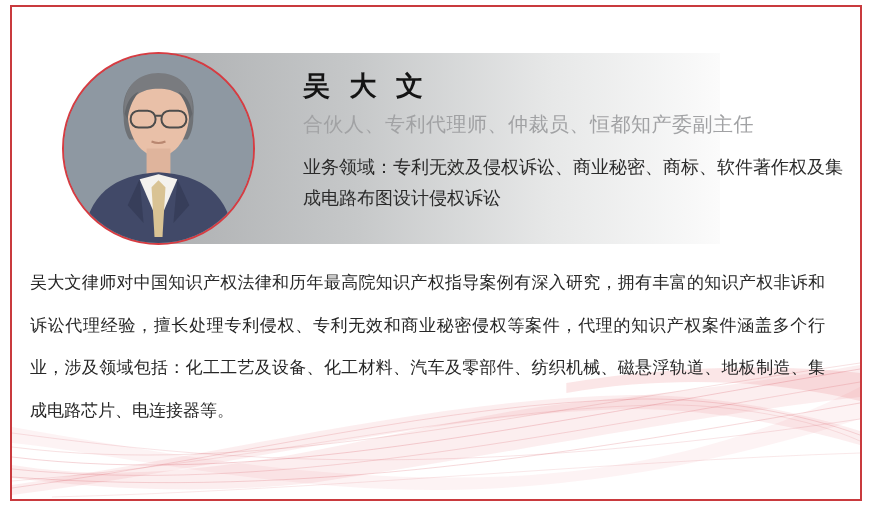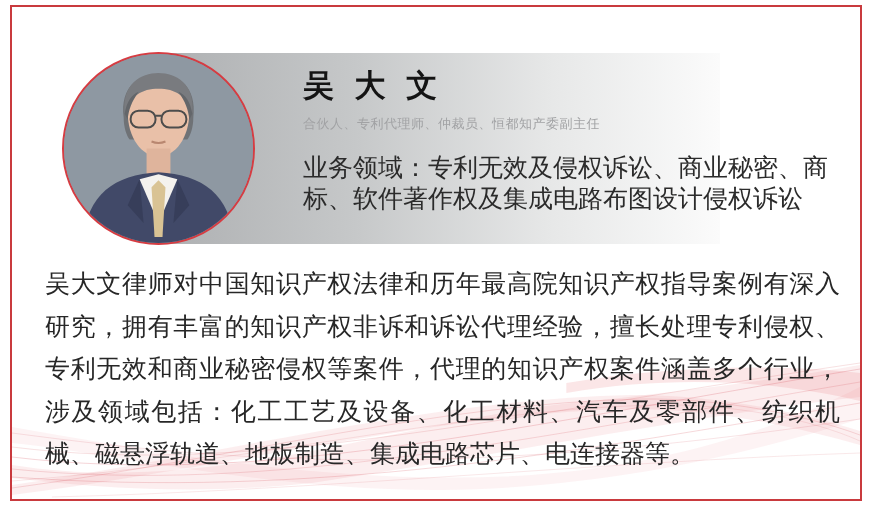--- a/index.html
+++ b/index.html
@@ -37,45 +37,45 @@
   }
   .avatar svg { display: block; width: 100%; height: 100%; }
 
   .header-text {
     position: absolute;
     left: 291px; top: 56px;
     width: 556px;
     z-index: 3;
   }
   .person-name {
-    font-size: 31px;
+    font-size: 27px;
     line-height: 46px;
     font-weight: 700;
     color: #141414;
     letter-spacing: 6px;
   }
   .person-sub {
-    font-size: 13px;
+    font-size: 20px;
     line-height: 30px;
     color: #a1a2a4;
     letter-spacing: 0.5px;
   }
   .practice {
     margin-top: 13px;
     width: 552px;
-    font-size: 25px;
+    font-size: 18px;
     line-height: 31px;
     color: #2b2b2b;
   }
 
   .bio {
     position: absolute;
-    left: 33px; top: 255px;
+    left: 18px; top: 255px;
     width: 795px;
-    font-size: 25px;
+    font-size: 17px;
     line-height: 42.5px;
     color: #272727;
     text-align: justify;
     z-index: 3;
   }
 
   .waves {
     position: absolute;
     left: 0; bottom: 0;
     width: 100%; height: 142px;

